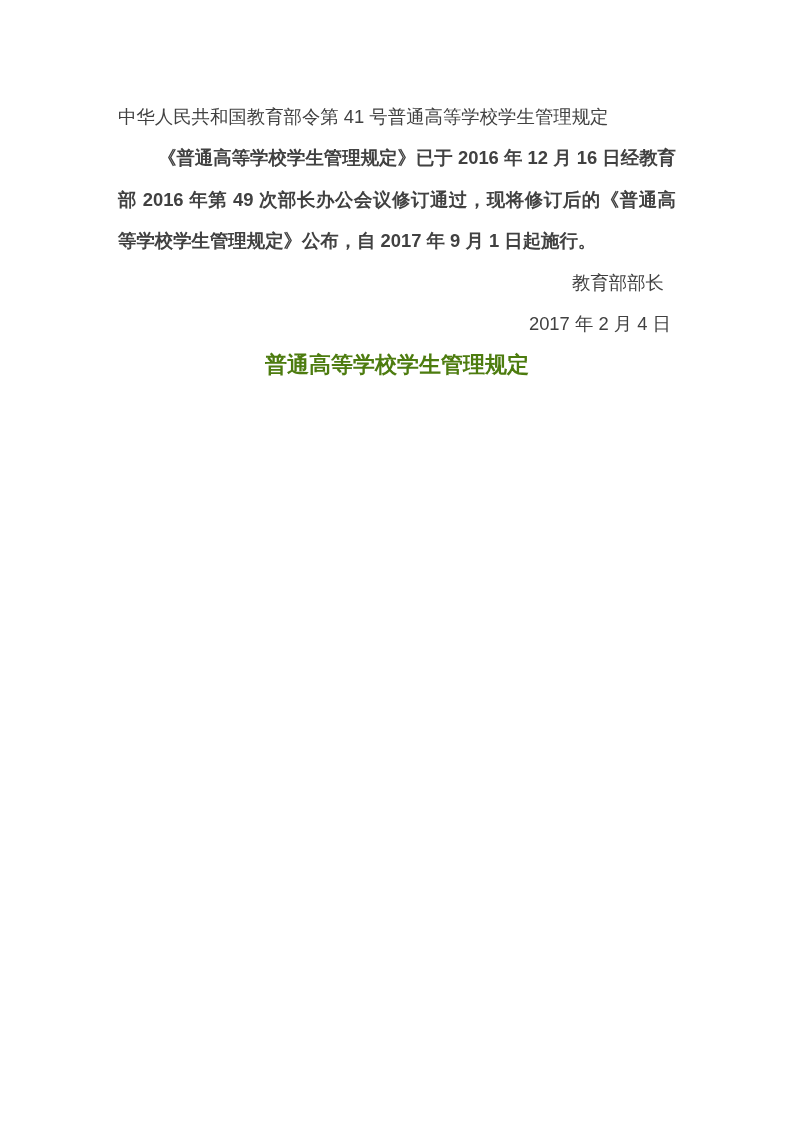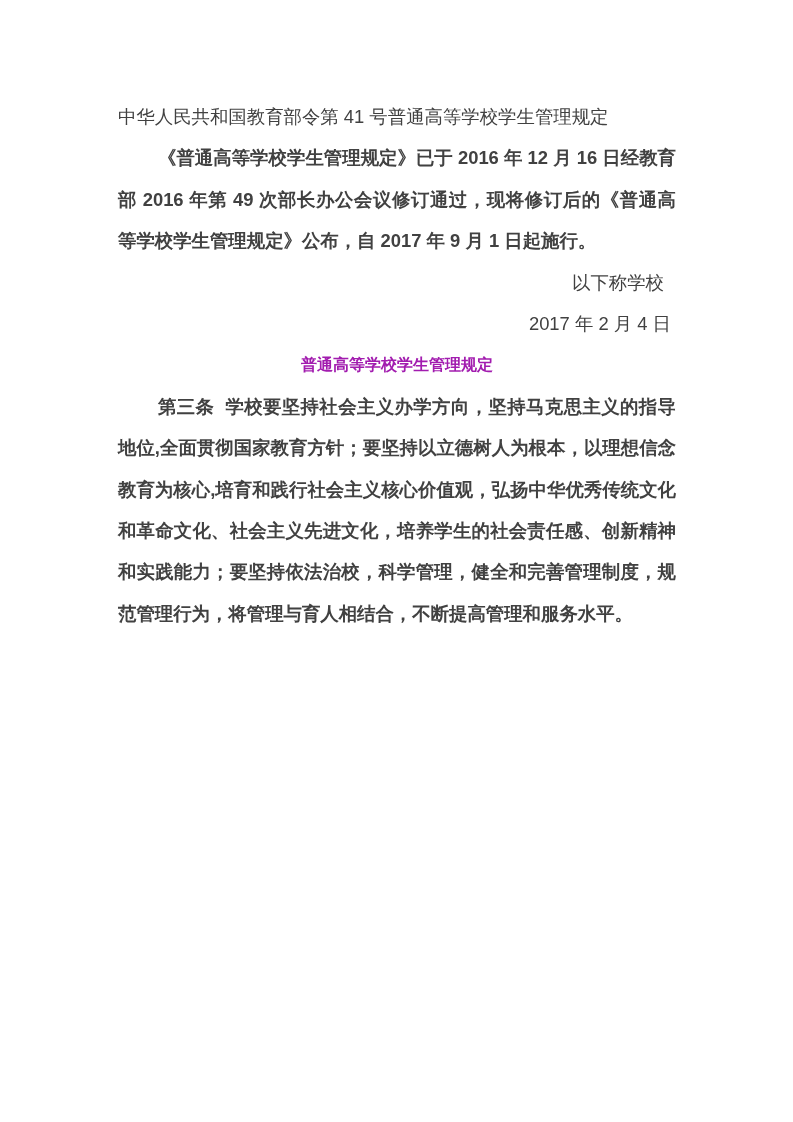--- a/index.html
+++ b/index.html
@@ -43,39 +43,38 @@
     padding-right: 12px;
   }
   .date-pad {
     padding-right: 5px;
   }
   .center {
     text-align: center;
   }
   .bold {
     font-weight: bold;
-    color: #a21caf;
-    font-size: 16px;
+    color: #4d7c0f;
+    font-size: 22px;
   }
 </style>
 </head>
 <body>
 
 <div class="page">
   <div class="content">
 
     <p class="para">中华人民共和国教育部令第 41 号普通高等学校学生管理规定</p>
 
     <p class="para indent">《普通高等学校学生管理规定》已于 2016 年 12 月 16 日经教育部 2016 年第 49 次部长办公会议修订通过，现将修订后的《普通高等学校学生管理规定》公布，自 2017 年 9 月 1 日起施行。</p>
 
-    <p class="para align-right sign-pad">以下称学校</p>
+    <p class="para align-right sign-pad">教育部部长</p>
 
     <p class="para align-right date-pad">2017 年 2 月 4 日</p>
 
     <h1 class="para center bold">普通高等学校学生管理规定</h1>
 
 
 
 
-    <p class="para indent">第三条&nbsp; 学校要坚持社会主义办学方向，坚持马克思主义的指导地位,全面贯彻国家教育方针；要坚持以立德树人为根本，以理想信念教育为核心,培育和践行社会主义核心价值观，弘扬中华优秀传统文化和革命文化、社会主义先进文化，培养学生的社会责任感、创新精神和实践能力；要坚持依法治校，科学管理，健全和完善管理制度，规范管理行为，将管理与育人相结合，不断提高管理和服务水平。</p>
 
   </div>
 </div>
 
 </body></html>

